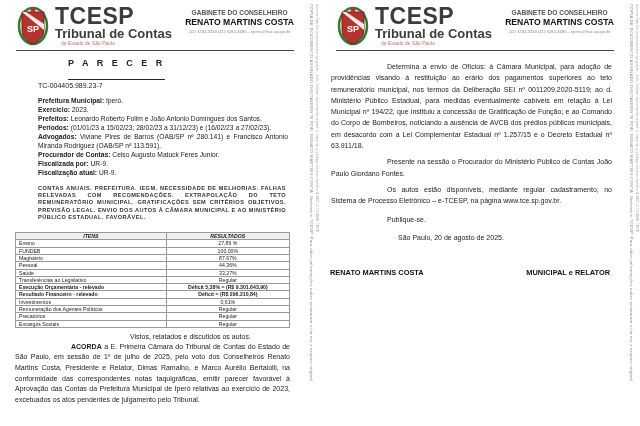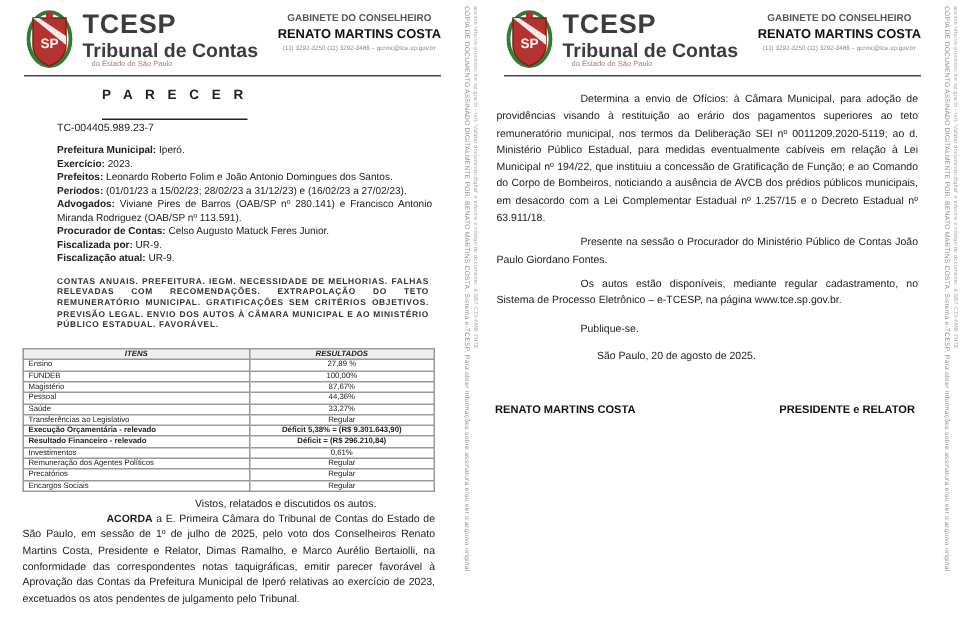--- a/index.html
+++ b/index.html
@@ -6,21 +6,21 @@
   .canvas{width:640px;height:426px;background:#ffffff;position:relative;overflow:hidden;
           font-family:"Liberation Sans", sans-serif;color:#222;}
   .page{position:absolute;top:0;width:320px;height:320px;background:#fff;}
   .page-left{left:0;}
   .page-right{left:320px;}
 
   
   .hdr{display:flex;align-items:flex-start;margin:6px 26px 0 16px;}
   .logo{width:34px;height:40px;flex:0 0 34px;}
   .hdr-left{margin-left:5px;line-height:1;}
-  .tcesp{font-size:18px;font-weight:bold;color:#3c3c3c;letter-spacing:0.5px;line-height:21px;}
+  .tcesp{font-size:23px;font-weight:bold;color:#3c3c3c;letter-spacing:0.5px;line-height:21px;}
   .tribunal{font-size:13px;font-weight:bold;color:#3c3c3c;margin-top:0px;}
   .estado{font-size:5px;color:#b07a6a;margin-top:1px;margin-left:6px;}
   .hdr-right{margin-left:auto;text-align:center;padding-top:3px;line-height:1.25;}
   .office{font-size:6.6px;font-weight:bold;color:#555;}
   .counselor{font-size:8.6px;font-weight:bold;color:#101010;}
   .contact{font-size:4.2px;color:#888;margin-top:1px;}
   .rule{border-top:1px solid #444;margin:4px 26px 0 16px;}
 
   
   .doc-title{display:inline-block;margin:7px 0 0 68px;font-size:9px;font-weight:bold;
@@ -190,21 +190,21 @@
     <div class="rule"></div>
 
     <p class="para">Determina a envio de Ofícios: à Câmara Municipal, para adoção de providências visando à restituição ao erário dos pagamentos superiores ao teto remuneratório municipal, nos termos da Deliberação SEI nº 0011209.2020-5119; ao d. Ministério Público Estadual, para medidas eventualmente cabíveis em relação à Lei Municipal nº 194/22, que instituiu a concessão de Gratificação de Função; e ao Comando do Corpo de Bombeiros, noticiando a ausência de AVCB dos prédios públicos municipais, em desacordo com a Lei Complementar Estadual nº 1.257/15 e o Decreto Estadual nº 63.911/18.</p>
     <p class="para mt">Presente na sessão o Procurador do Ministério Público de Contas João Paulo Giordano Fontes.</p>
     <p class="para mt">Os autos estão disponíveis, mediante regular cadastramento, no Sistema de Processo Eletrônico – e-TCESP, na página www.tce.sp.gov.br.</p>
     <div class="publish">Publique-se.</div>
     <div class="dateline">São Paulo, 20 de agosto de 2025.</div>
 
     <div class="sigs">
       <span>RENATO MARTINS COSTA</span>
-      <span>PRESIDENTE e RELATOR</span>
+      <span>MUNICIPAL e RELATOR</span>
     </div>
 
     <div class="wm">
       <span class="l1">CÓPIA DE DOCUMENTO ASSINADO DIGITALMENTE POR: RENATO MARTINS COSTA. Sistema e-TCESP. Para obter informações sobre assinatura e/ou ver o arquivo original</span>
       <span class="l2">acesse http://e-processo.tce.sp.gov.br - link 'Validar documento digital' e informe o código do documento: 4-SB7-C73-6MB-7H7E</span>
     </div>
   </div>
 
 </div>
 

